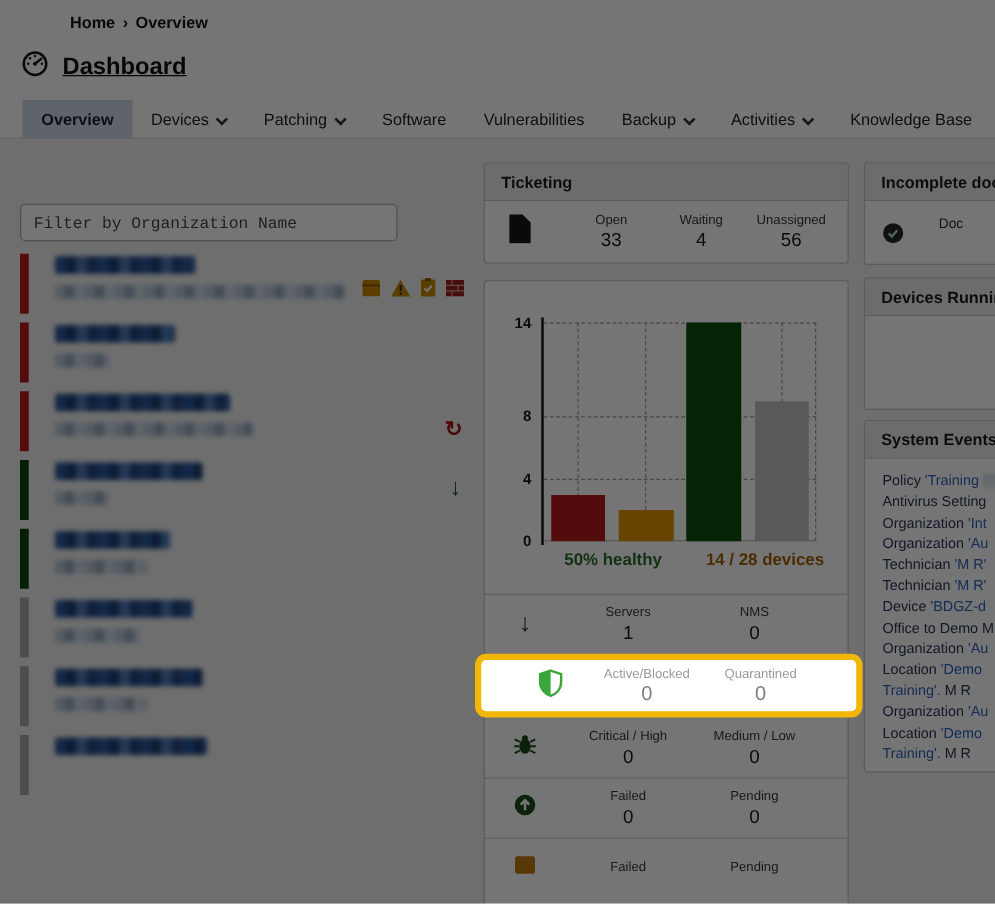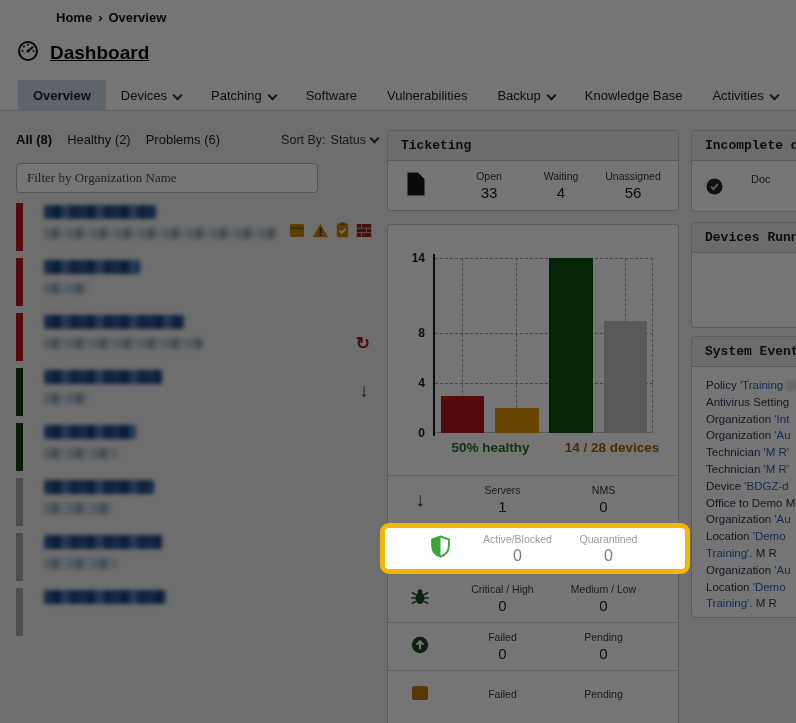--- a/index.html
+++ b/index.html
@@ -21,41 +21,41 @@
          transform:rotate(45deg); display:inline-block; margin-top:4px;}
   
   .content{ position:absolute; left:0; top:111px; width:796px; height:612px; background:#f0f0f0;}
   
   .filter-row{ position:absolute; left:16px; top:21px; width:362px; display:flex; align-items:center; font-size:13px; color:#222;}
   .filter-chip{ margin-right:15px; cursor:pointer;}
   .filter-chip.sel{ font-weight:bold; color:#101010;}
   .sort{ margin-left:auto; display:flex; align-items:center; gap:5px; font-size:12.5px; color:#333;}
   .sort .chev{ margin-top:-2px;}
   .org-filter{ position:absolute; left:16px; top:52px; width:302px; height:30px; border:1px solid #b3b3b3;
-      border-radius:4px; background:#fff; font-size:13px; color:#15803d; padding:0 10px; font-family:Liberation Serif, serif;}
+      border-radius:4px; background:#fff; font-size:13px; color:#15803d; padding:0 10px; font-family:Liberation Mono, monospace;}
   .org-filter::placeholder{ color:#474747;}
   .org-list{ position:absolute; left:16px; top:92px; width:362px;}
   .org-item{ position:relative; height:48px; margin-bottom:7px; cursor:pointer;}
   .org-bar{ position:absolute; left:0; top:0; width:7px; height:48px;}
   .org-bar.critical{ background:#bb1a1a;}
   .org-bar.healthy{ background:#0e400e;}
   .org-bar.unknown{ background:#a9a9a9;}
   .blur-name{ position:absolute; left:28px; top:2px; height:14px; border-radius:2px;
       background:repeating-linear-gradient(90deg,#2a589a 0 9px,#1c3e74 9px 17px,#4d7ab8 17px 26px,#27447e 26px 34px);
       filter:blur(2px);}
   .blur-sub{ position:absolute; left:28px; top:25px; height:11px; border-radius:2px;
       background:repeating-linear-gradient(90deg,#b9c6d4 0 8px,#93a7bb 8px 15px,#cdd8e2 15px 24px);
       filter:blur(2px);}
   .org-icons{ position:absolute; right:6px; top:19px; display:flex; gap:7px; align-items:center;}
   .glyph-refresh{ position:absolute; right:8px; top:20px; color:#a31212; font-size:17px; font-weight:bold;}
   .glyph-down{ position:absolute; right:9px; top:12px; color:#1d4f1d; font-size:19px; font-weight:bold;}
   
   .card{ position:absolute; background:#fff; border:1px solid #c6c6c6; border-radius:3px;}
   .card-h{ background:#ececec; border-bottom:1px solid #c6c6c6; font-size:13px; font-weight:bold;
-           color:#1b1b1b; padding:7px 13px; border-radius:3px 3px 0 0;font-family:Liberation Mono, monospace;}
+           color:#1b1b1b; padding:7px 13px; border-radius:3px 3px 0 0;}
   
   .tk-body{ display:flex; align-items:center; padding:6px 16px 6px 18px; height:49px;}
   .tk-stats{ margin-left:auto; display:flex; gap:14px;}
   .stat-col{ text-align:center; min-width:58px; cursor:pointer;}
   .stat-col .lb{ font-size:10.5px; color:#333;}
   .stat-col .vl{ font-size:15px; color:#161616; margin-top:2px;}
   
   .chart{ position:relative; height:250px;}
   .ytick{ position:absolute; right:253px; font-size:12px; font-weight:bold; color:#1a1a1a; transform:translateY(-7px);}
   .yaxis{ position:absolute; left:45px; top:29px; width:2px; height:182px; background:#1a1a1a;}
@@ -132,40 +132,30 @@
         <span>Software</span>
       </div>
     <div class="tab">
         <span>Vulnerabilities</span>
       </div>
     <div class="tab">
         <span>Backup</span>
         <span class="chev"></span>
       </div>
     <div class="tab">
-        <span>Knowledge Base</span>
-      </div>
-    <div class="tab">
         <span>Activities</span>
         <span class="chev"></span>
       </div>
+    <div class="tab">
+        <span>Knowledge Base</span>
+      </div>
   </div>
 
   <div class="content">
 
-    <div class="filter-row">
-      <span class="filter-chip sel">All (8)</span>
-      <span class="filter-chip">Healthy (2)</span>
-      <span class="filter-chip">Problems (6)</span>
-      <span class="sort">
-        <span>Sort By:</span>
-        <span>Status</span>
-        <span class="chev"></span>
-      </span>
-    </div>
     <input class="org-filter" placeholder="Filter by Organization Name" style="">
 
     <div class="org-list">
       <div class="org-item">
         <div class="org-bar critical"></div>
         <div class="blur-name" style="width:112px"></div>
         <div class="blur-sub" style="width:232px"></div>
         <div class="org-icons">
           <span><svg width="16" height="15" viewBox="0 0 16 15">
                 <rect x="1" y="1" width="14" height="13" rx="1.5" fill="#c98a00"></rect>

